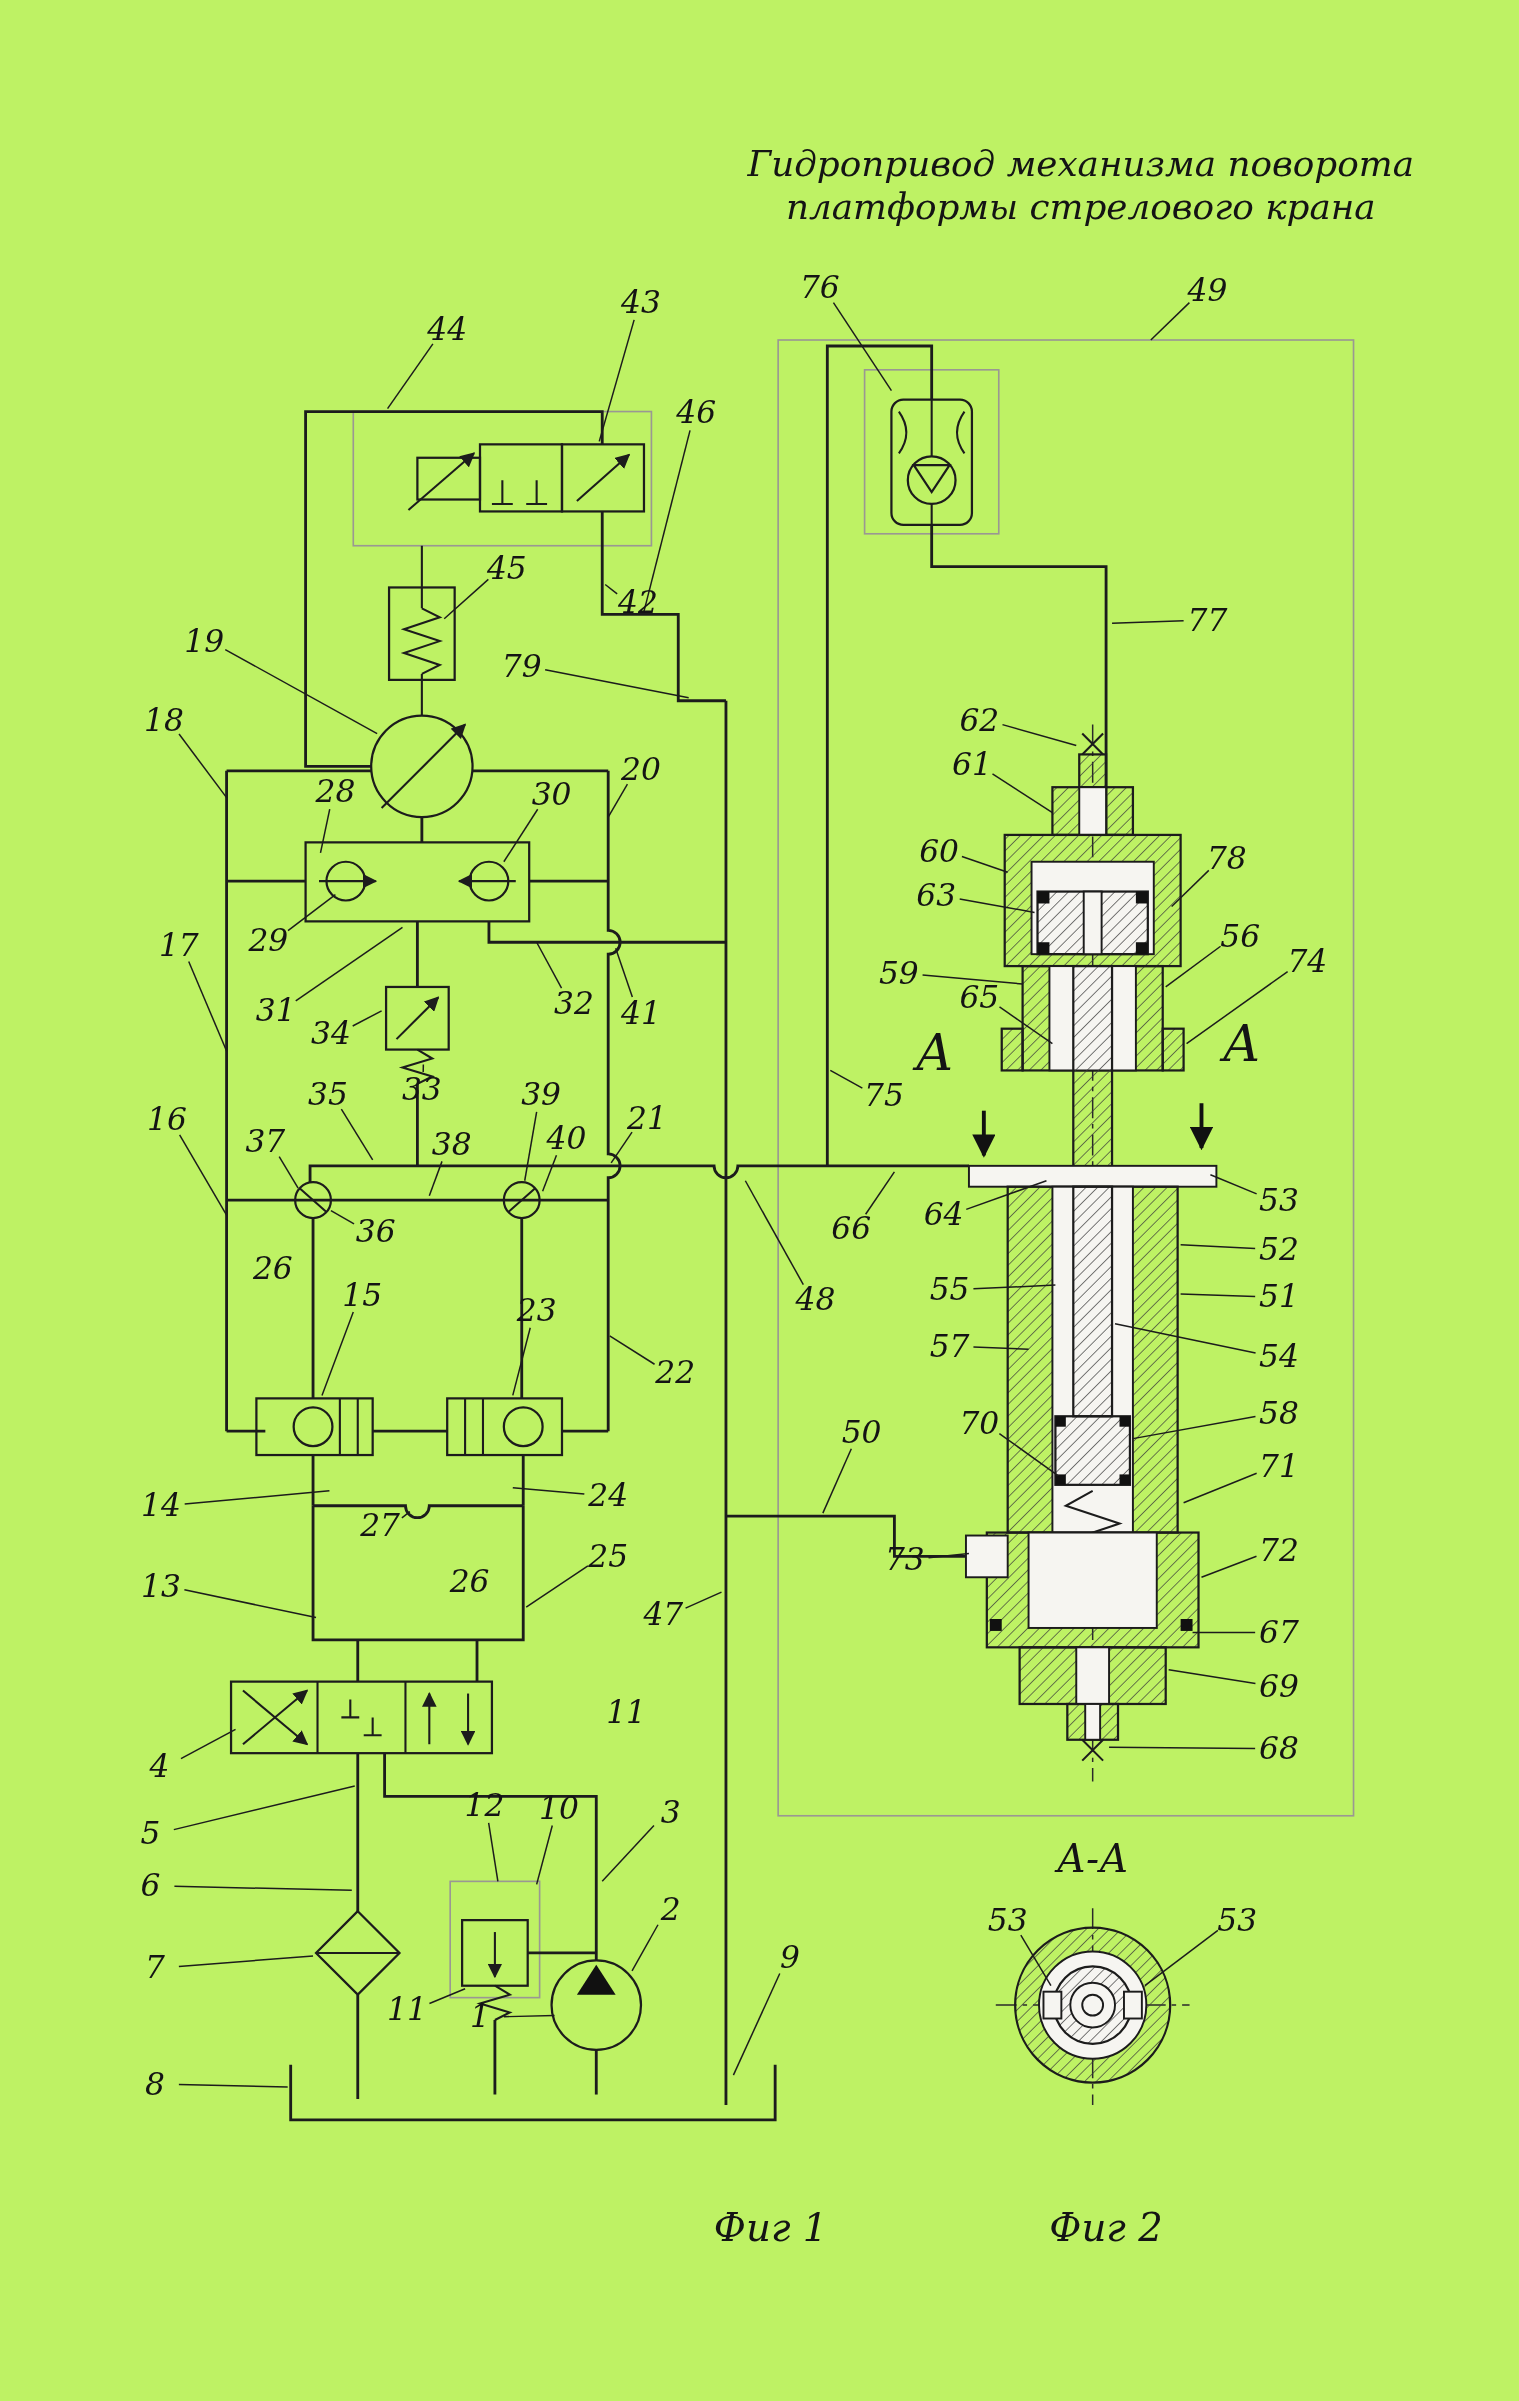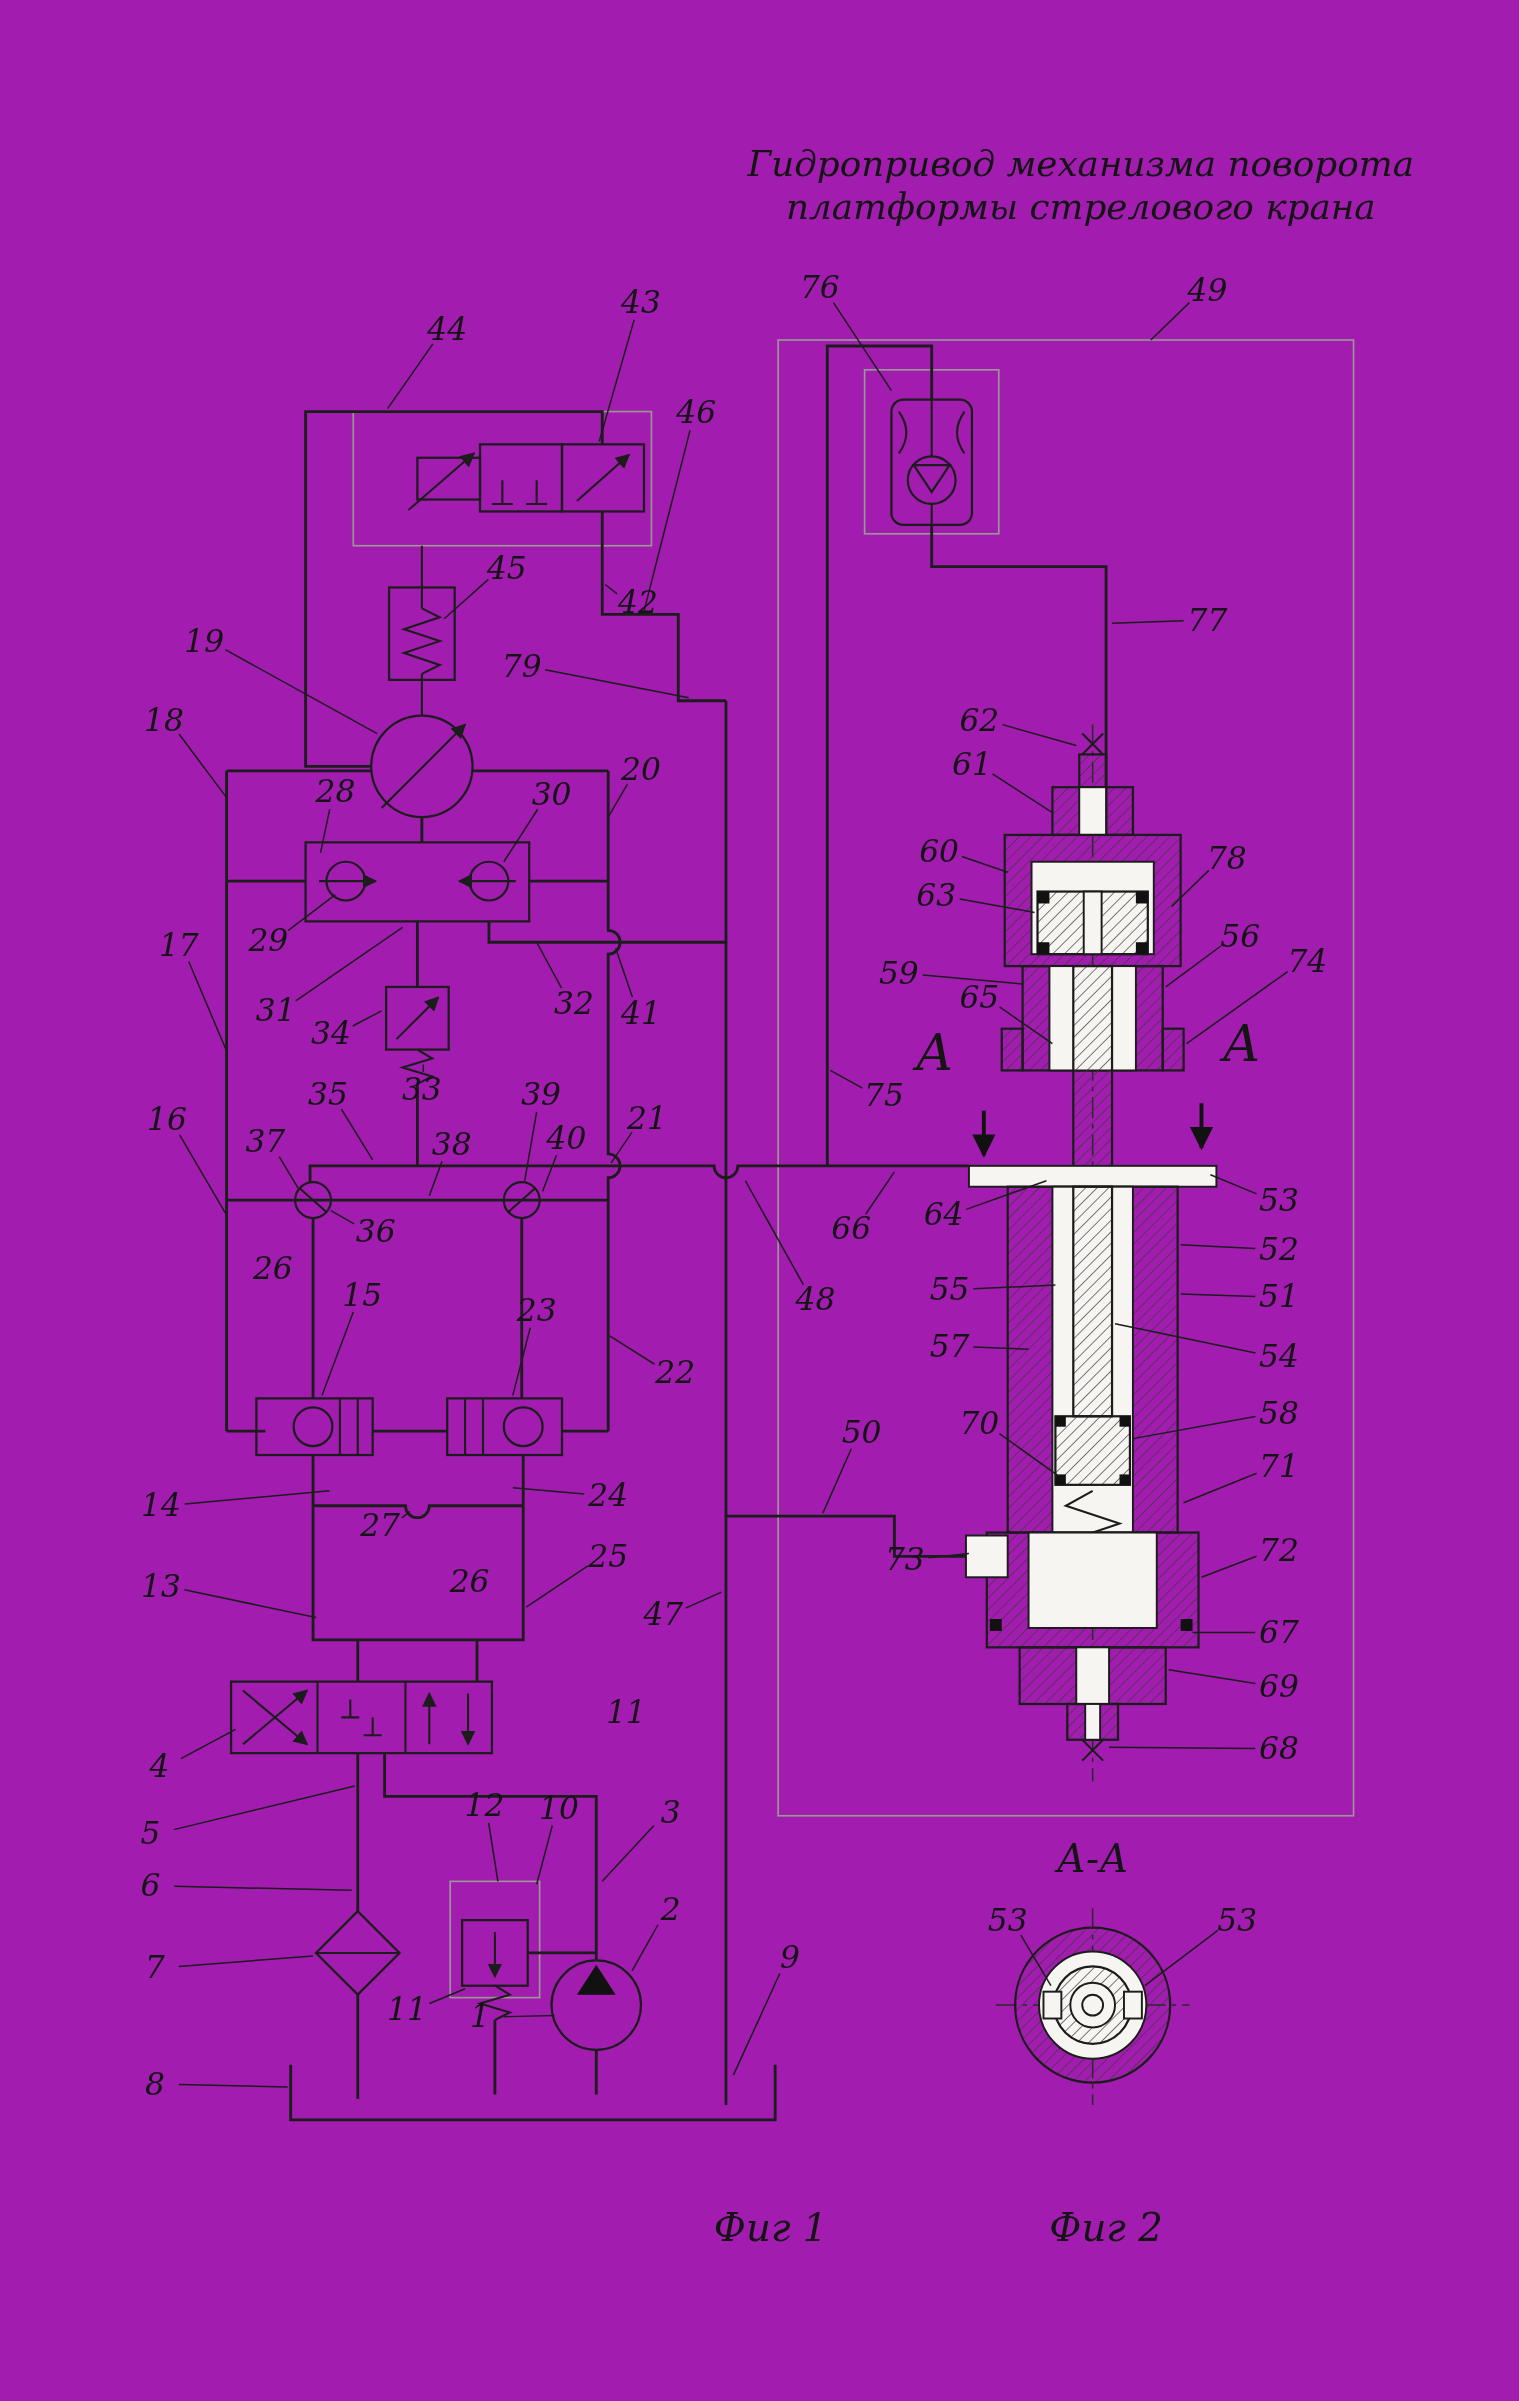--- a/index.html
+++ b/index.html
@@ -1,19 +1,19 @@
 <!DOCTYPE html>
 <html style="font-size:12px"><head>
 <meta charset="utf-8">
 <style>
   html,body{margin:0;padding:0;background:#e8e6e2;}
   .page{
     position:relative;
     width:1519px;height:2401px;
-    background:#a21caf;
+    background:#bef264;
     font-family:"DejaVu Serif", serif;
     overflow:hidden;
   }
   svg{display:block;width:1519px;height:2401px;}
   .pipe{stroke:#1c1c1c;stroke-width:1.9;fill:none;}
   .pipe-thin{stroke:#1c1c1c;stroke-width:1.4;fill:none;}
   .lightbox{stroke:#9a9893;stroke-width:1.1;fill:none;}
   .part{stroke:#1c1c1c;stroke-width:1.5;fill:none;}
   .hatched{stroke:#1c1c1c;stroke-width:1.5;}
   .white{fill:#f6f5f1;stroke:#1c1c1c;stroke-width:1.3;}

